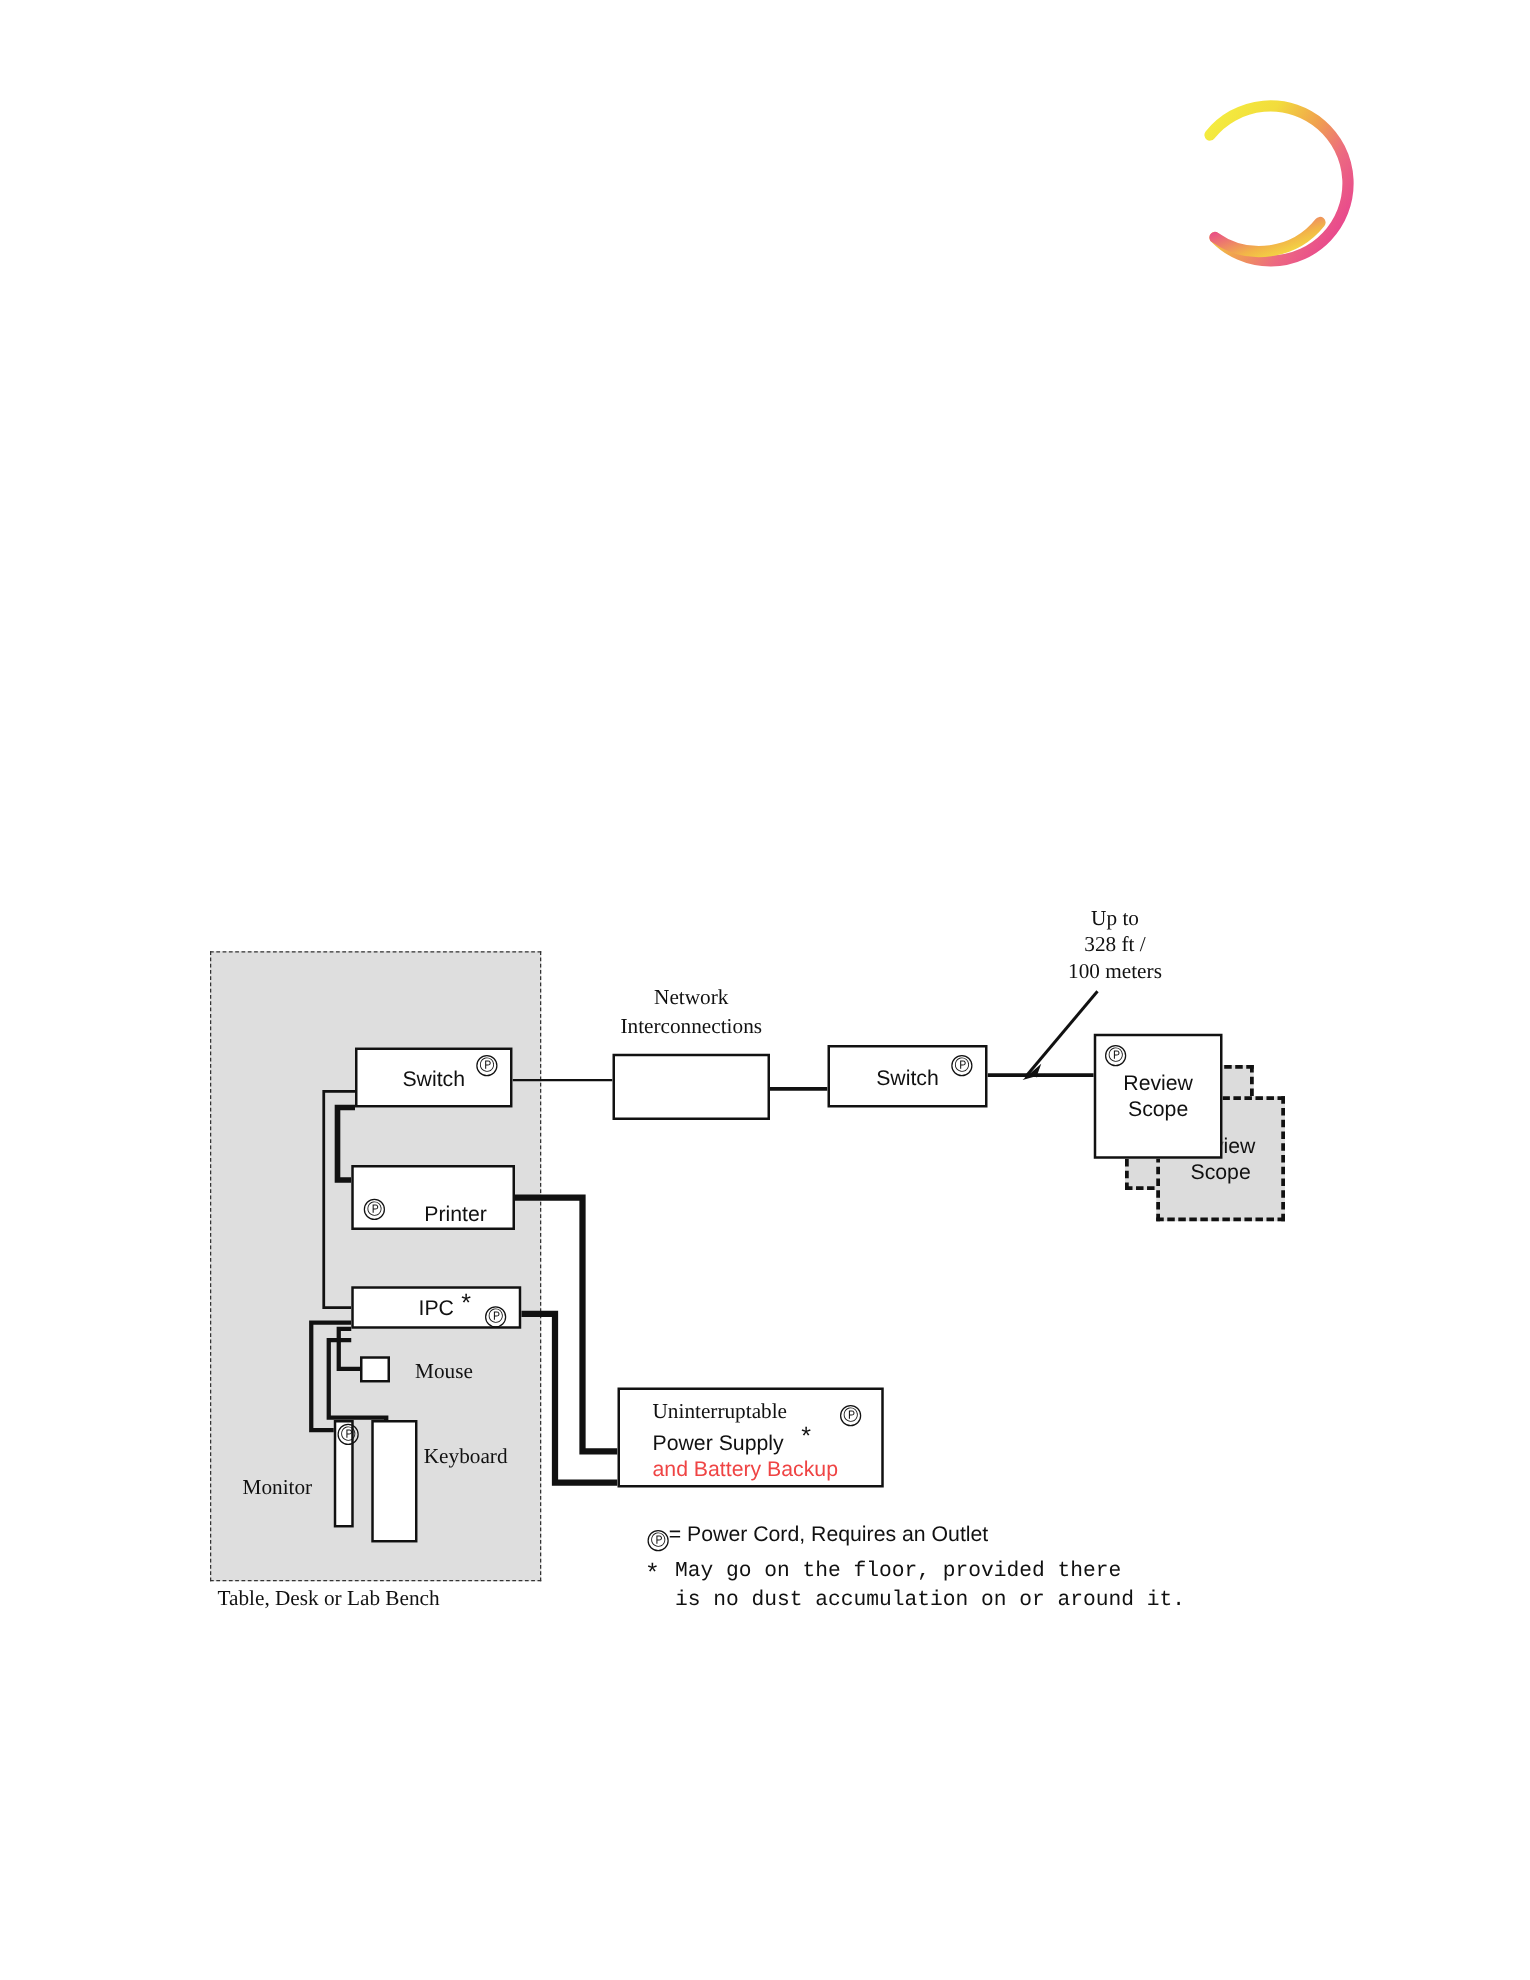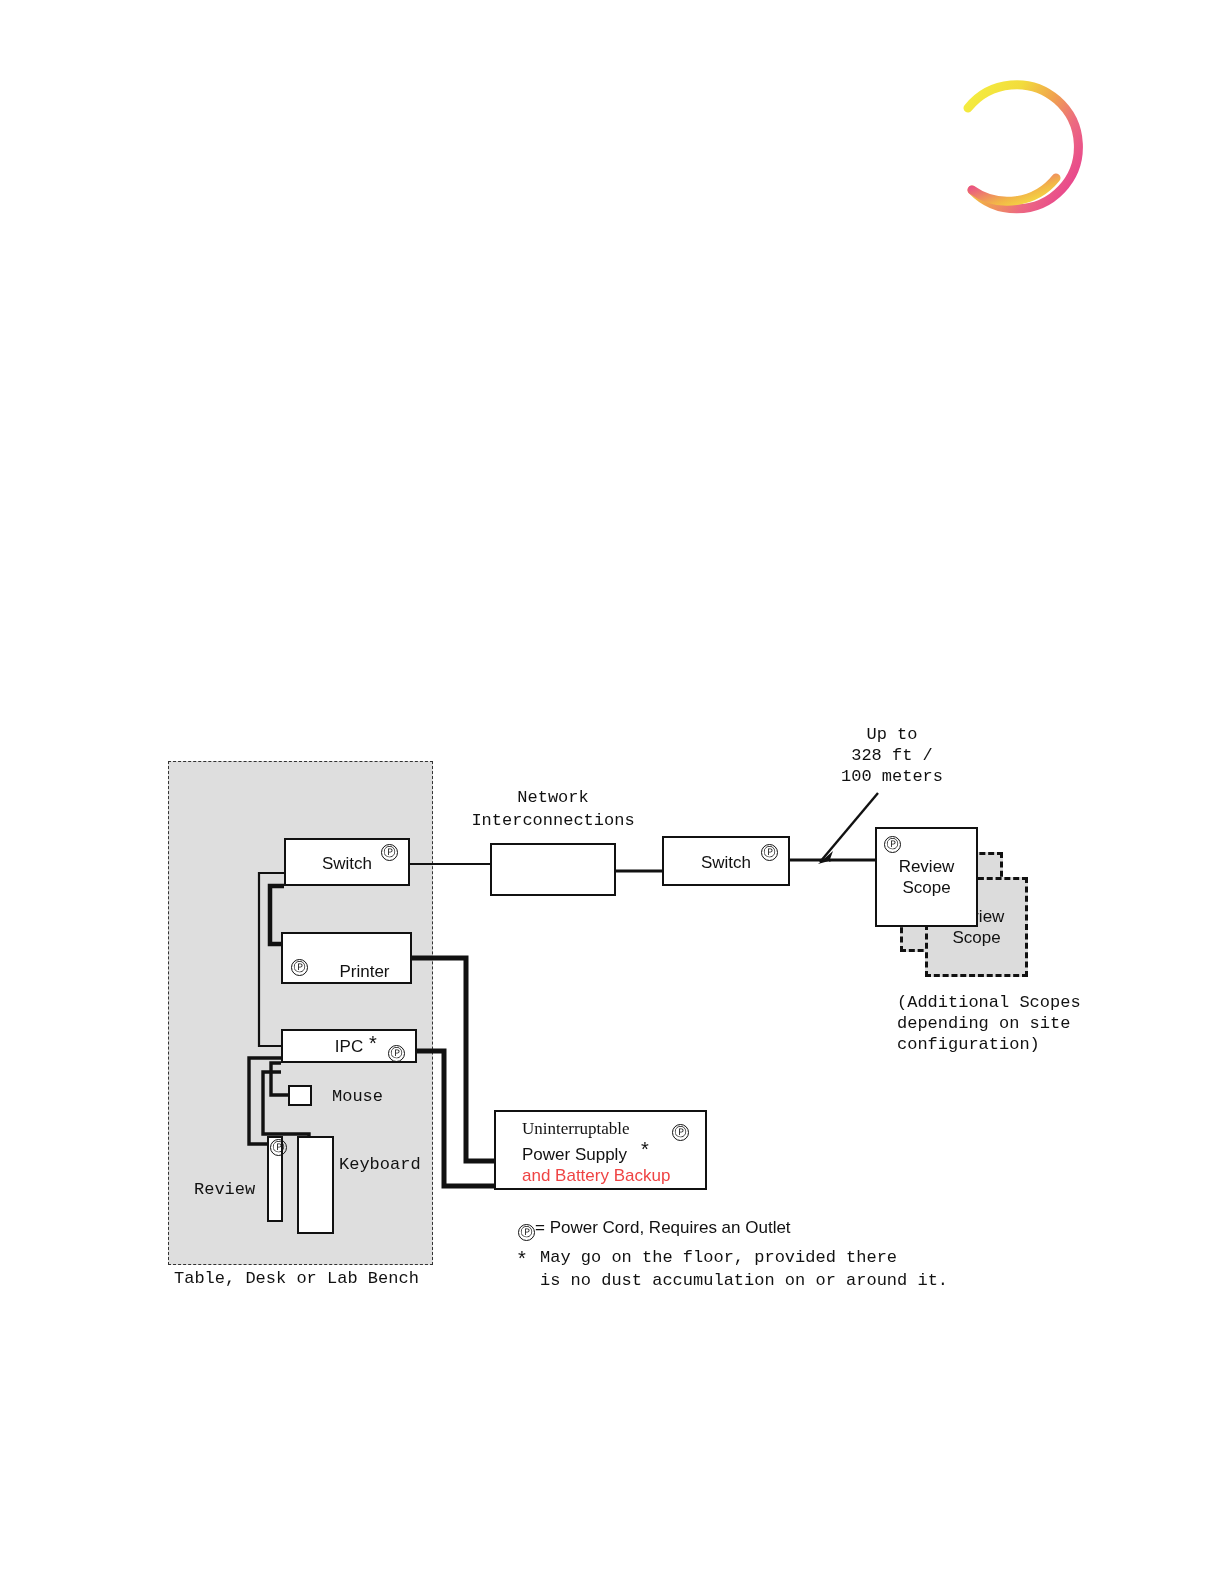--- a/index.html
+++ b/index.html
@@ -31,21 +31,21 @@
   }
   #diagram {
     position: absolute;
     left: 0;
     top: 0;
     width: 1224px;
     height: 1584px;
   }
   .lbl {
     position: absolute;
-    font-family: Liberation Mono, monospace;
+    font-family: Liberation Serif, serif;
     font-size: 17px;
     line-height: 23px;
     color: #111111;
     white-space: pre;
   }
   .lbl.c { text-align: center; }
   .lbl.l { text-align: left; }
 
   .box {
     position: absolute;
@@ -185,37 +185,34 @@
     </div>
 
     <div class="box" style="left:288px; top:1085px; width:24px; height:21px;"></div>
     <div class="lbl l" style="left:320px; top:1085px;margin-left:12px;">Mouse</div>
 
     <div class="box" style="left:297px; top:1136px; width:37px; height:98px;"></div>
     <div class="lbl l" style="left:339px; top:1153px;">Keyboard</div>
 
     <div class="box" style="left:267px; top:1136px; width:16px; height:86px;"></div>
     <div class="pmark" style="left:270px; top:1139px;">Ⓟ</div>
-    <div class="lbl l" style="left:194px; top:1178px;">Review</div>
+    <div class="lbl l" style="left:194px; top:1178px;">Monitor</div>
 
     <div class="box" style="left:494px; top:1110px; width:213px; height:80px;">
       <div class="pmark" style="right:16px; top:12px;">Ⓟ</div>
       <div style="position:absolute; left:26px; top:6px; font-size:17px; line-height:22px; color:#111;font-family:Liberation Serif, serif;">Uninterruptable</div>
       <div style="position:absolute; left:26px; top:32px; font-size:17px; line-height:22px; color:#111;">Power Supply</div>
       <div style="position:absolute; left:145px; top:27px; font-size:20px; line-height:20px; color:#111;">*</div>
       <div style="position:absolute; left:26px; top:53px; font-size:17px; line-height:22px; color:#ef4444;">and Battery Backup</div>
     </div>
 
     <div class="lbl c" style="left:822px; top:724px; width:140px; line-height:21px;">Up to
 328 ft /
 100 meters</div>
 
-    <div class="lbl l" style="left:897px; top:992px; width:220px; line-height:21px;">(Additional Scopes
-depending on site
-configuration)</div>
 
     <div class="lbl l" style="left:174px; top:1267px;">Table, Desk or Lab Bench</div>
 
     <div style="position:absolute; left:518px; top:1217px;">
       <span class="pmark" style="position:relative; display:inline-block; top:3px; left:0;">Ⓟ</span><span style="font-size:17px; line-height:22px; color:#111;">= Power Cord, Requires an Outlet</span>
     </div>
 
     <div style="position:absolute; left:518px; top:1246px;">
       <span style="position:absolute; left:0; top:2px; font-size:20px; line-height:20px; color:#111;">*</span>
       <span style="display:block; margin-left:22px; font-size:17px; line-height:23px; color:#111; white-space:pre;font-family:Liberation Mono, monospace;">May go on the floor, provided there

